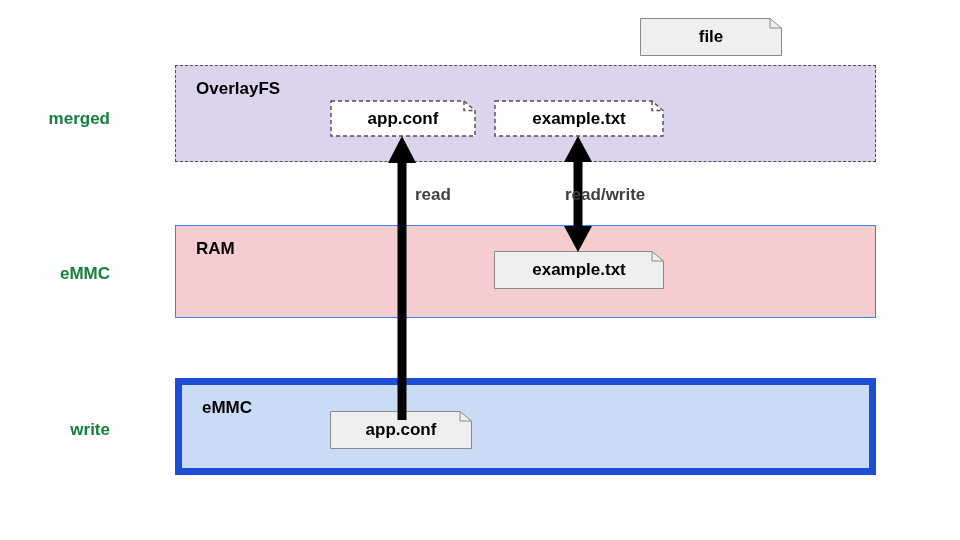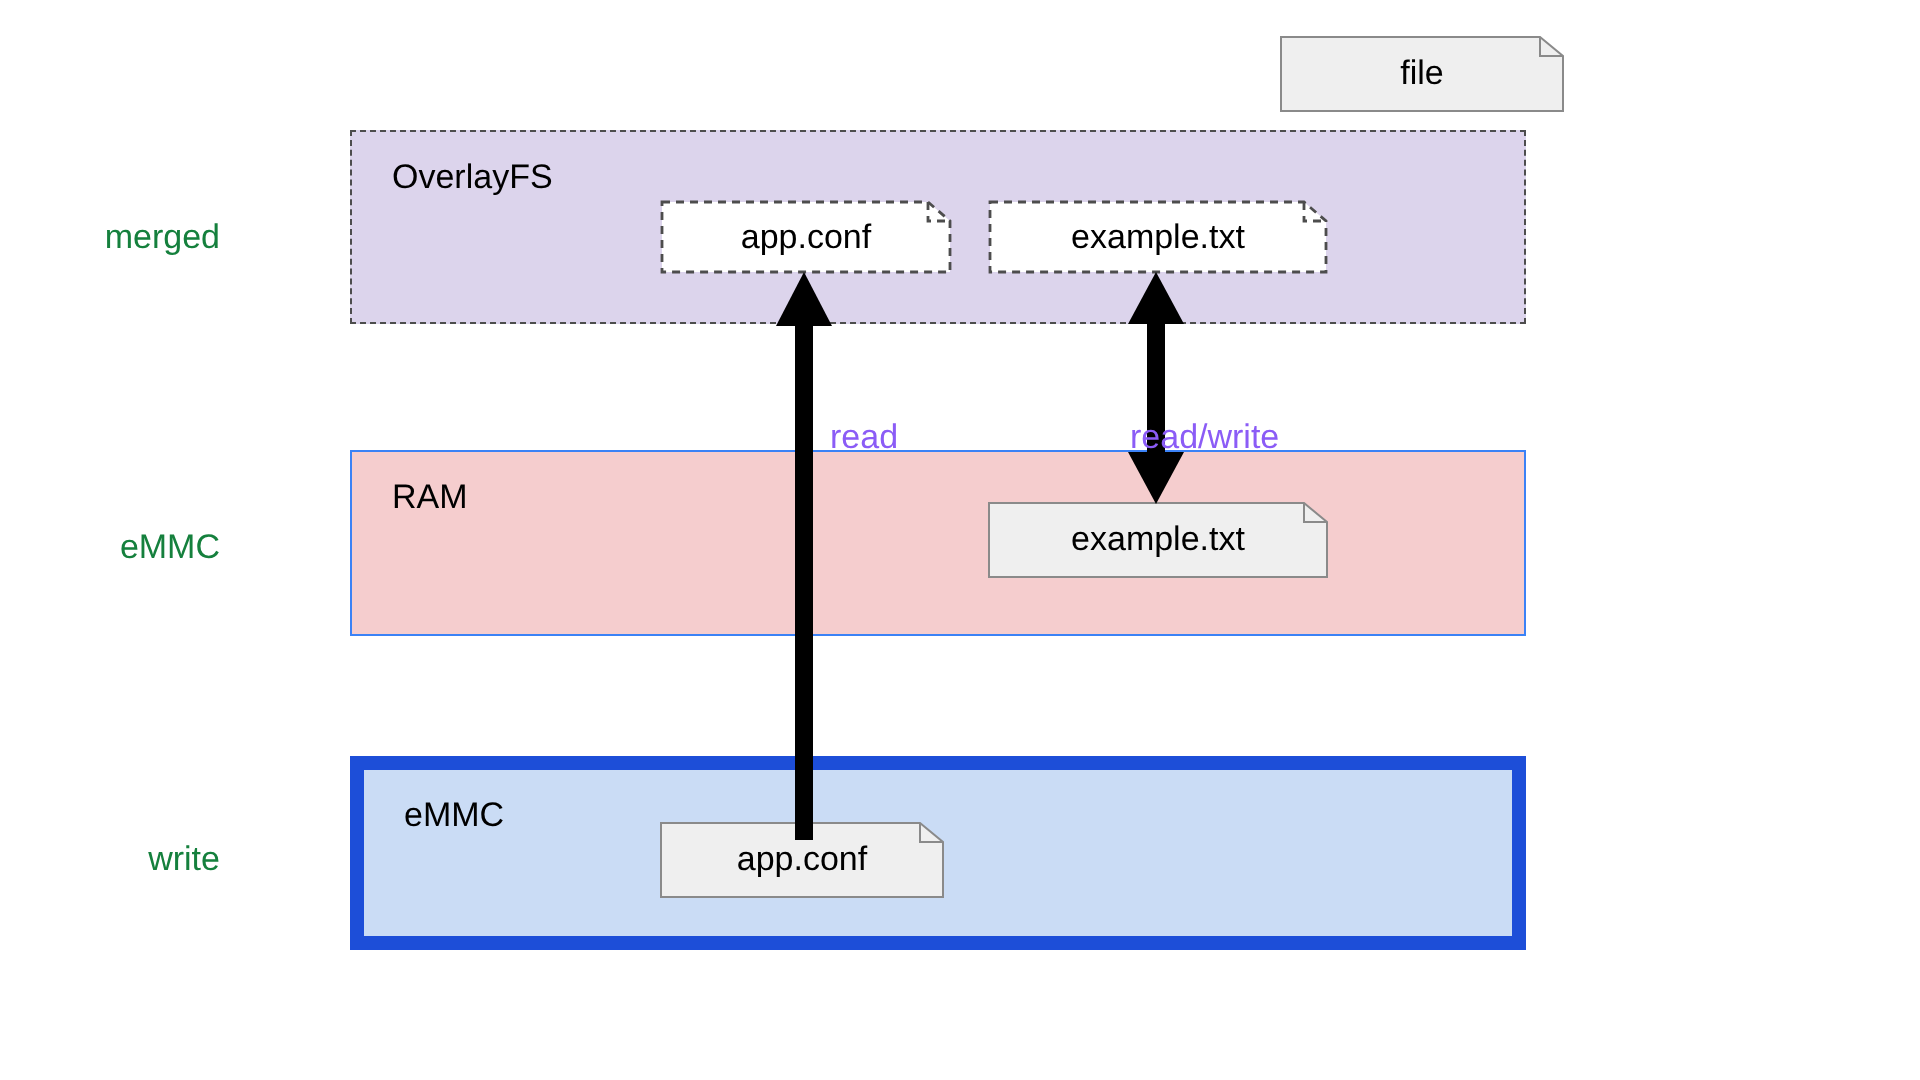--- a/index.html
+++ b/index.html
@@ -7,38 +7,39 @@
     padding: 0;
     background: #ffffff;
   }
   #canvas {
     position: relative;
     width: 960px;
     height: 540px;
     background: #ffffff;
     font-family: "Liberation Sans", sans-serif;
     overflow: hidden;
+    font-weight: bold;
   }
 
   
   .side-label {
     position: absolute;
     font-size: 17px;
     color: #15803d;
     text-align: right;
     width: 110px;
     line-height: 1;
   }
 
   
   .layer {
     position: absolute;
     box-sizing: border-box;
     left: 175px;
-    width: 588px;
+    width: 701px;
   }
   .layer-title {
     position: absolute;
     left: 20px;
     top: 14px;
     font-size: 17px;
     color: #000000;
     line-height: 1;
   }
 
@@ -96,24 +97,23 @@
   .arrow {
     position: absolute;
     overflow: visible;
   }
   .arrow-read  { left: 385px; top: 132px; width: 34px; height: 288px; }
   .arrow-rw    { left: 561px; top: 133px; width: 34px; height: 122px; }
 
   .arrow-label {
     position: absolute;
     font-size: 17px;
-    color: #8b5cf6;
+    color: #404040;
     line-height: 1;
     white-space: nowrap;
-    margin-top: 24px;
   }
   .label-read { left: 415px; top: 186px; }
   .label-rw   { left: 565px; top: 186px; }
 </style>
 </head>
 <body>
 
 <div id="canvas">
 
   <div class="doc doc-legend">

